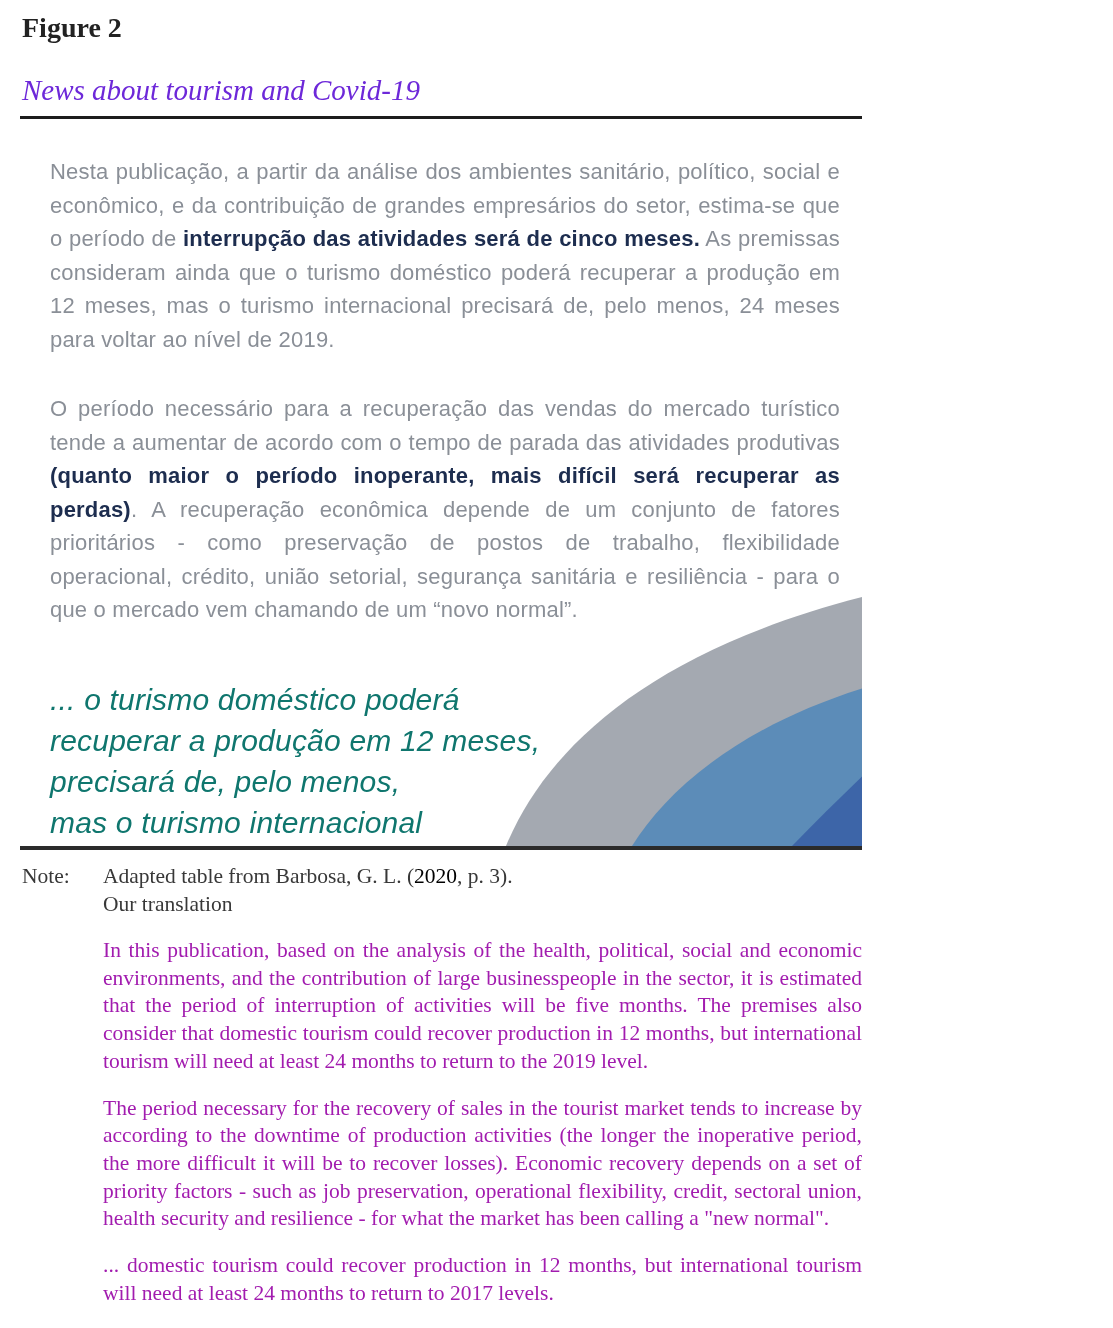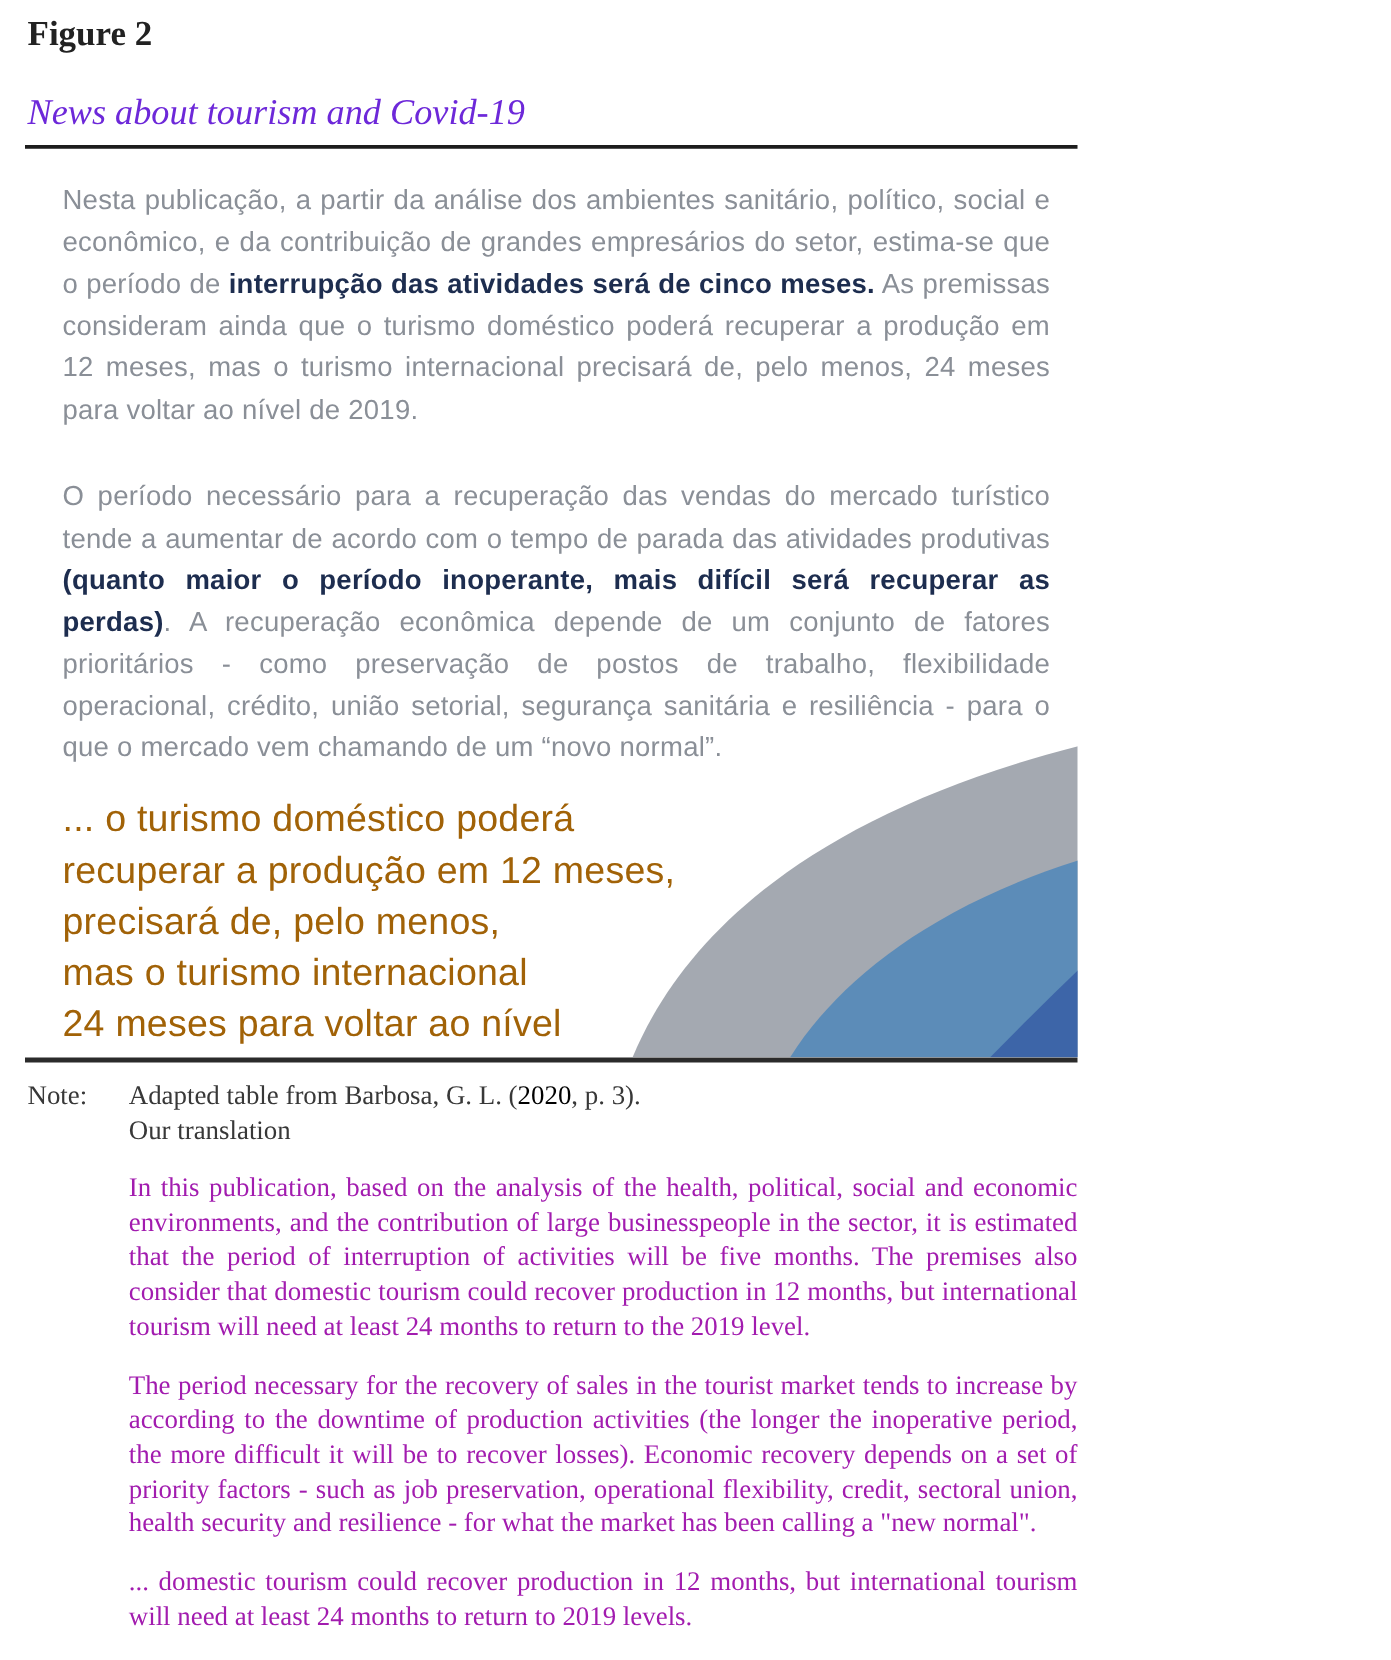--- a/index.html
+++ b/index.html
@@ -53,33 +53,34 @@
   .pt-para{
     position:relative;
     margin:0 22px 0 30px;
     font-size:22px;
     line-height:33.5px;
     letter-spacing:0.2px;
     text-align:justify;
     color:#8a8f97;
     z-index:2;
   }
-  .pt-para.first{padding-top:24px;}
+  .pt-para.first{padding-top:36px;}
   .pt-para.second{padding-top:36px;}
   .pt-bold{
     font-weight:bold;
     color:#1d2d4f;
   }
   .quote{
     position:relative;
-    margin:20px 22px 0 30px;
+    margin:52px 22px 0 30px;
     font-size:30px;
+    font-style:italic;
     line-height:41px;
     letter-spacing:0.2px;
-    color:#a16207;
+    color:#0f766e;
     z-index:2;
   }
   
   .note{
     margin:12px 28px 0 0;
     font-family:"Liberation Serif", serif;
     font-size:21.5px;
     color:#383838;
   }
   .note-row{
@@ -141,17 +142,17 @@
       <div class="note-content"><span>Adapted table from Barbosa, G. L. (</span><a class="cite-year">2020</a><span>, p. 3).</span></div>
     </div>
 
     <div class="note-row">
       <div class="note-label"></div>
       <div class="note-content">Our translation</div>
     </div>
 
     <p class="en-para">In this publication, based on the analysis of the health, political, social and economic environments, and the contribution of large businesspeople in the sector, it is estimated that the period of interruption of activities will be five months. The premises also consider that domestic tourism could recover production in 12 months, but international tourism will need at least 24 months to return to the 2019 level.</p>
     <p class="en-para">The period necessary for the recovery of sales in the tourist market tends to increase by according to the downtime of production activities (the longer the inoperative period, the more difficult it will be to recover losses). Economic recovery depends on a set of priority factors - such as job preservation, operational flexibility, credit, sectoral union, health security and resilience - for what the market has been calling a "new normal".</p>
-    <p class="en-para">... domestic tourism could recover production in 12 months, but international tourism will need at least 24 months to return to 2019 levels.</p>
+    <p class="en-para">... domestic tourism could recover production in 12 months, but international tourism will need at least 24 months to return to 2017 levels.</p>
 
   </div>
 
 </div>
 
 </body></html>

